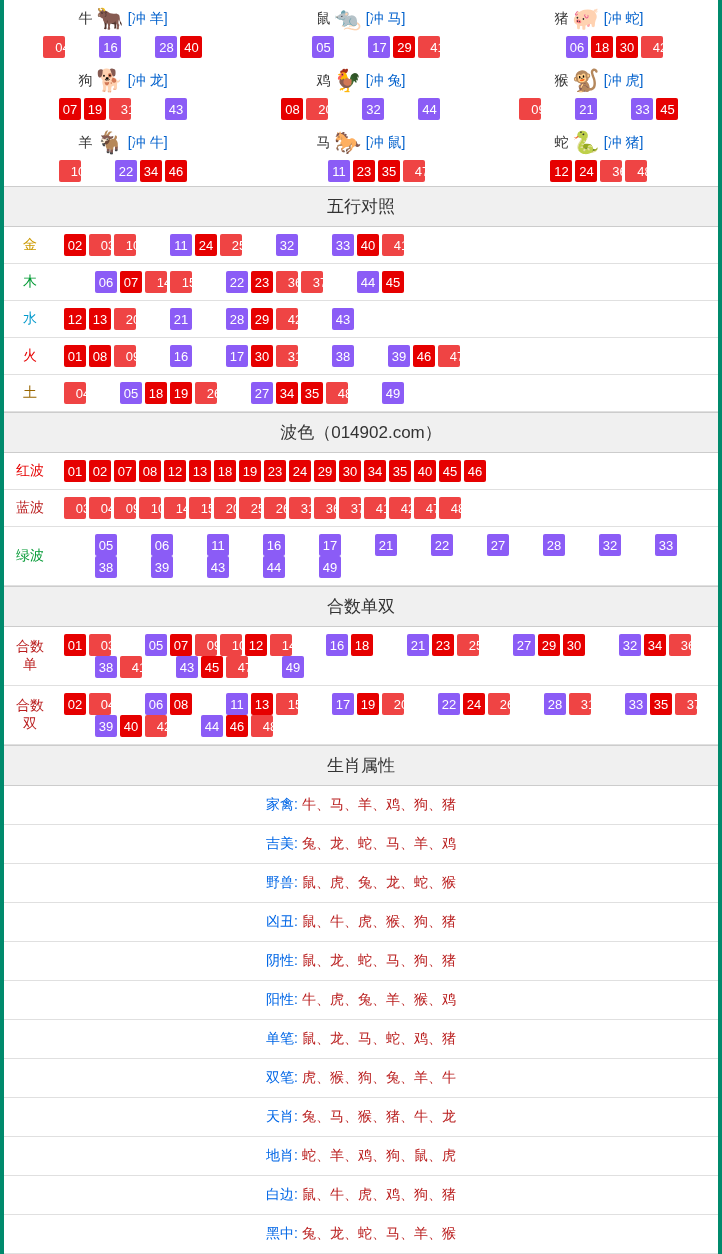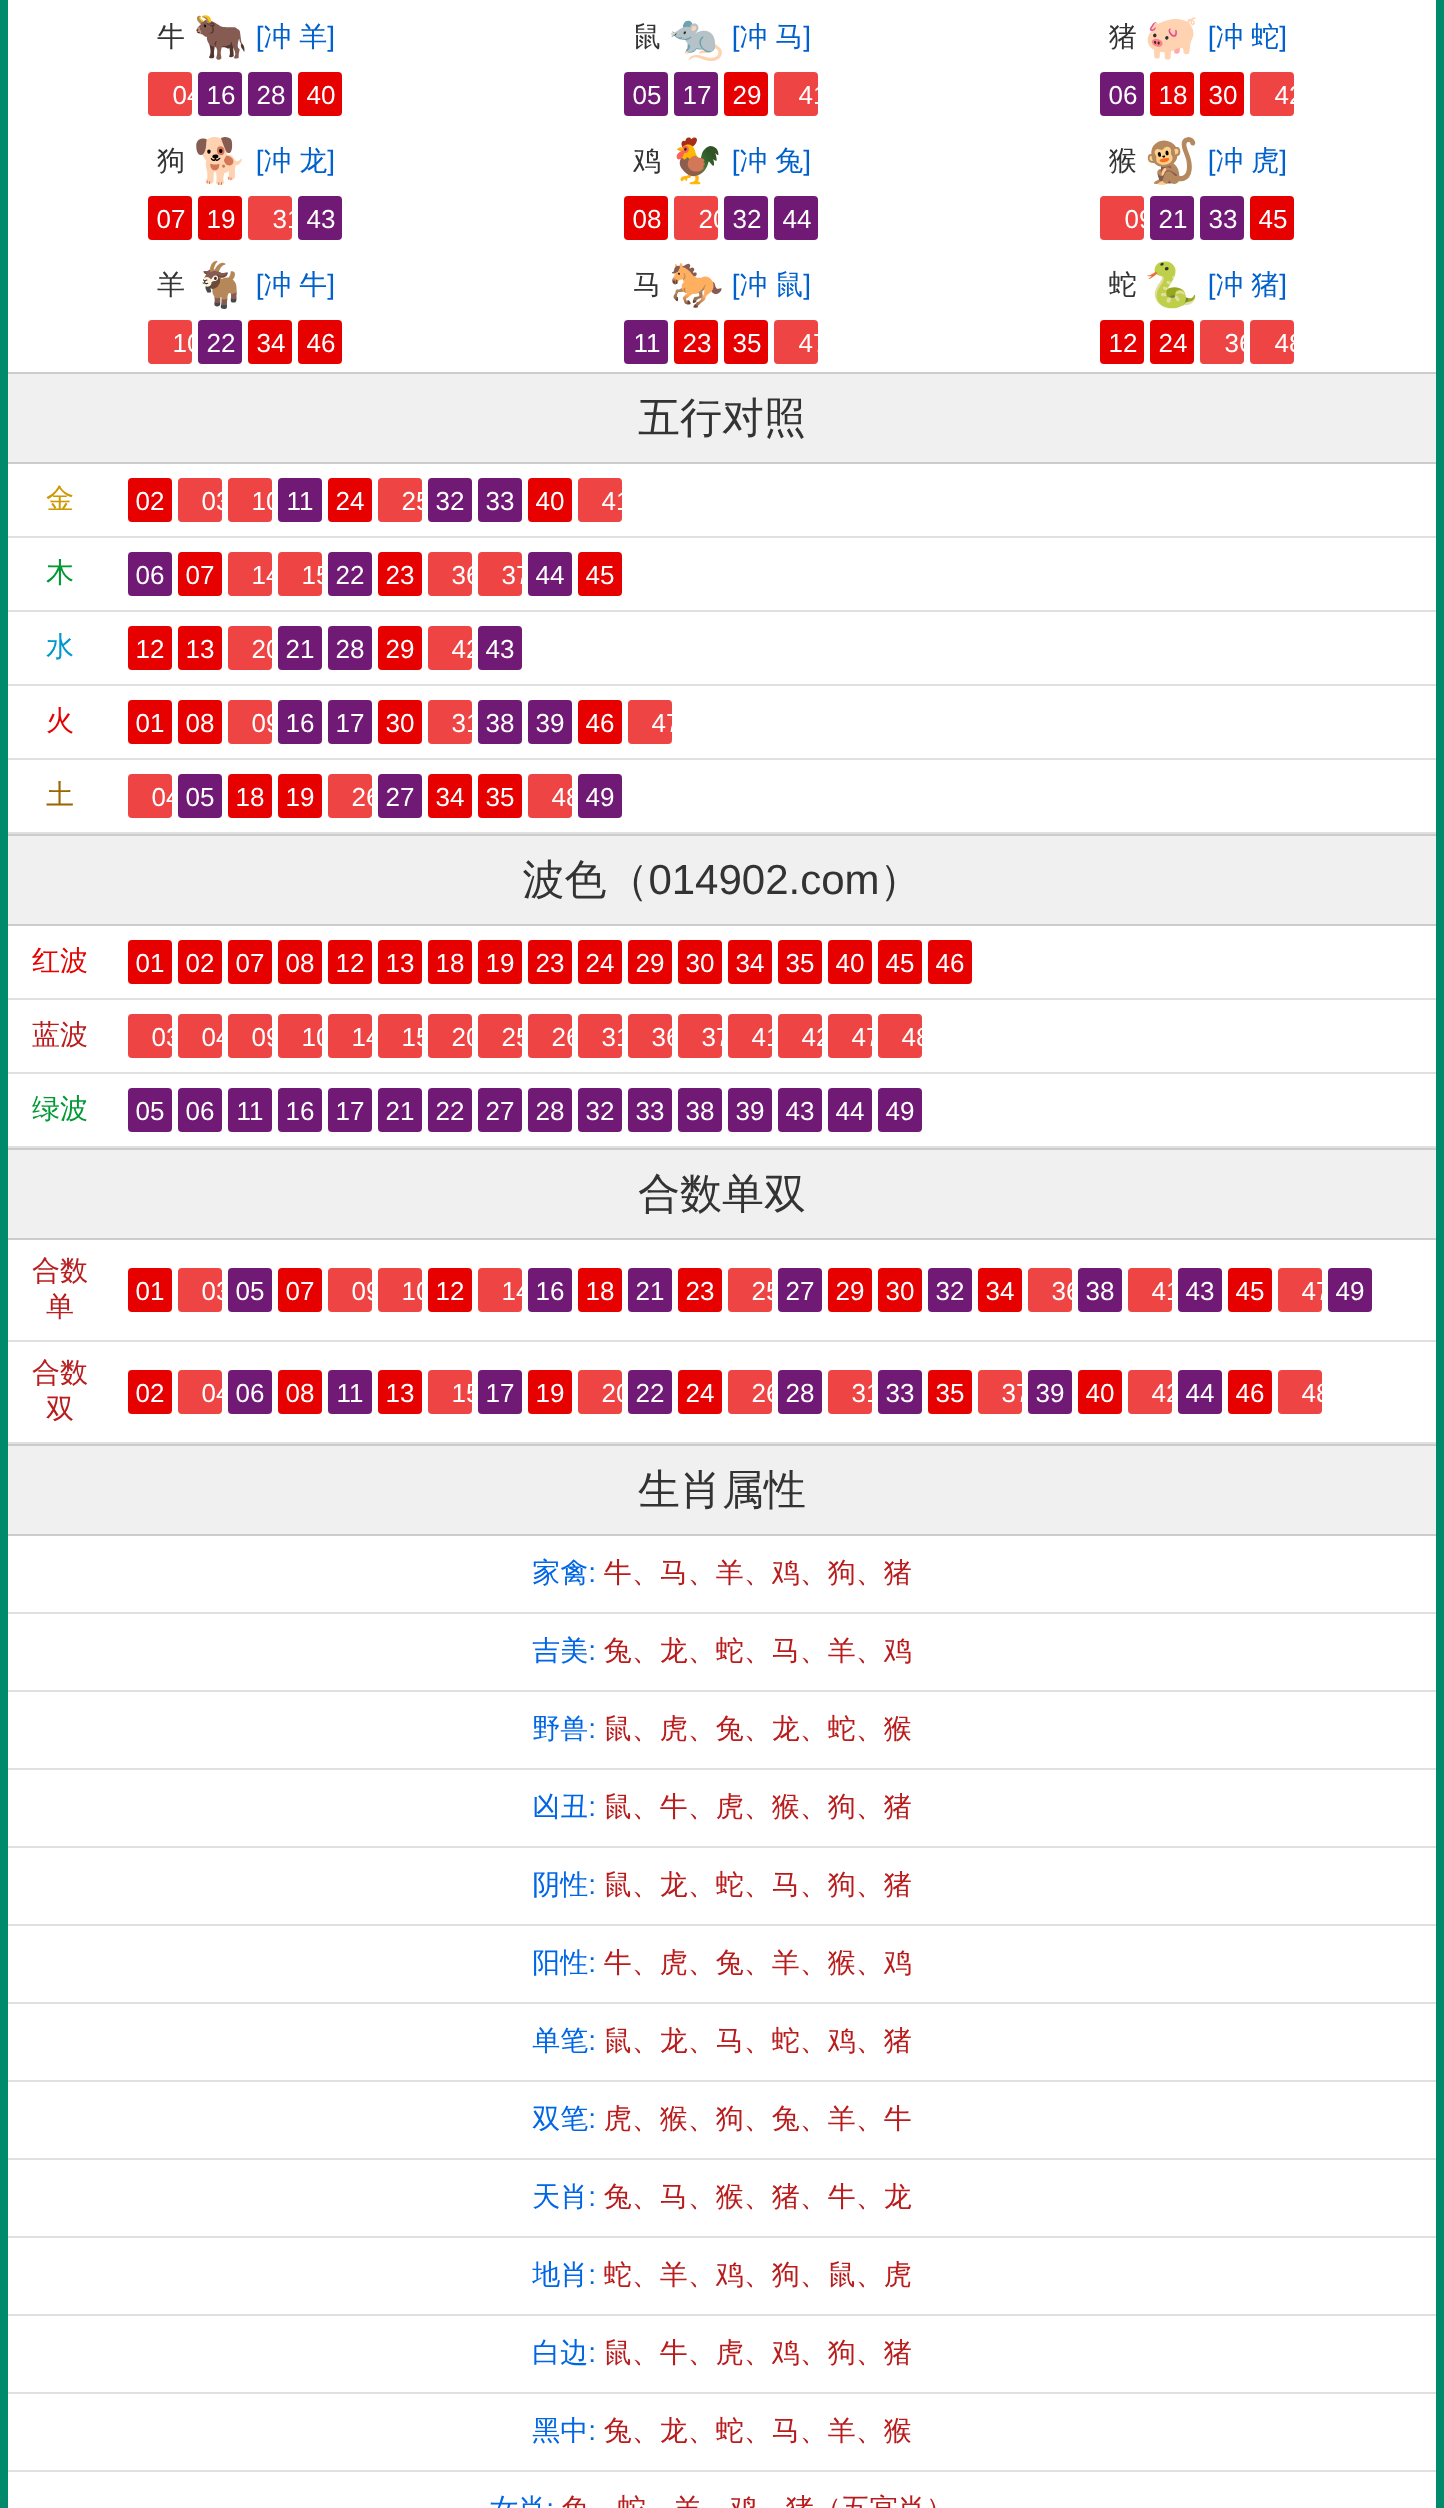--- a/index.html
+++ b/index.html
@@ -6,22 +6,22 @@
   body { font-family: "Microsoft YaHei", Arial, sans-serif; font-size: 14px; color: #333; background: #fff; }
   .wrap { width: 722px; border-left: 4px solid #008a6c; border-right: 4px solid #008a6c; background: #fff; }
   .zodiac-grid { display: flex; flex-wrap: wrap; }
   .zcell { width: 33.333%; text-align: center; padding: 8px 0 4px; }
   .zline1 { display: flex; justify-content: center; align-items: center; gap: 4px; margin-bottom: 6px; font-size: 14px; }
   .zname { font-weight: 500; }
   .zicon { font-size: 22px; line-height: 1; }
   .chong { color: #0060cc; }
   .numrow { display: flex; justify-content: center; gap: 3px; }
   .n { width: 22px; height: 22px; display: inline-flex; align-items: center; justify-content: center; color: #fff; font-size: 13px; font-weight: 400; border-radius: 2px; }
-  .r { background: #e60000; } .b { background: #ef4444; padding-left: 16px; } .g { background: #701a75; }
-  .sec-header { background: #f0f0f0; text-align: center; padding: 8px 0; font-size: 21px; border-top: 1px solid #ccc; border-bottom: 1px solid #ccc; }
+  .r { background: #e60000; } .b { background: #ef4444; padding-left: 16px; } .g { background: #8b5cf6; margin-left: 31px; }
+  .sec-header { background: #f0f0f0; text-align: center; padding: 8px 0; font-size: 17px; border-top: 1px solid #ccc; border-bottom: 1px solid #ccc; }
   .tbl { width: 100%; border-collapse: collapse; }
   .tbl tr { border-bottom: 1px solid #e0e0e0; }
   .tbl td { padding: 7px 8px; vertical-align: middle; }
   .labcell { width: 52px; text-align: center; font-size: 14px; }
   .numcell { }
   .numcell .n { margin-right: 3px; }
   .lab-gold { color: #cc9900; } .lab-wood { color: #009933; } .lab-water { color: #0099cc; }
   .lab-fire { color: #e60000; } .lab-earth { color: #996600; }
   .lab-red { color: #e60000; } .lab-blue { color: #b91c1c; } .lab-green { color: #009933; }
   .attr-list .row { border-bottom: 1px solid #e0e0e0; padding: 10px 12px; text-align: center; font-size: 14px; }

